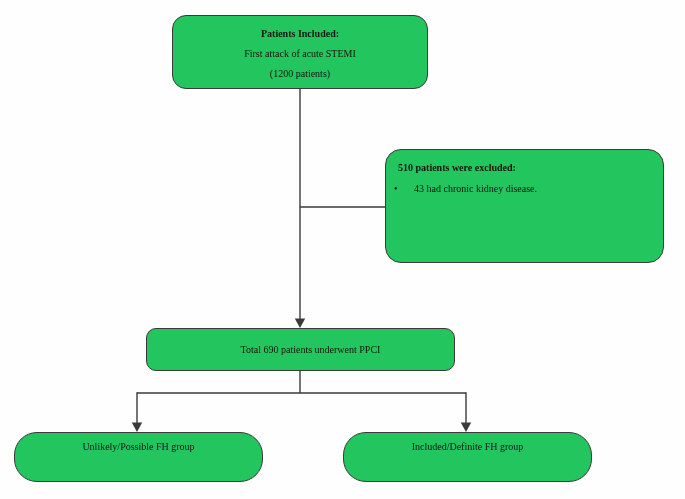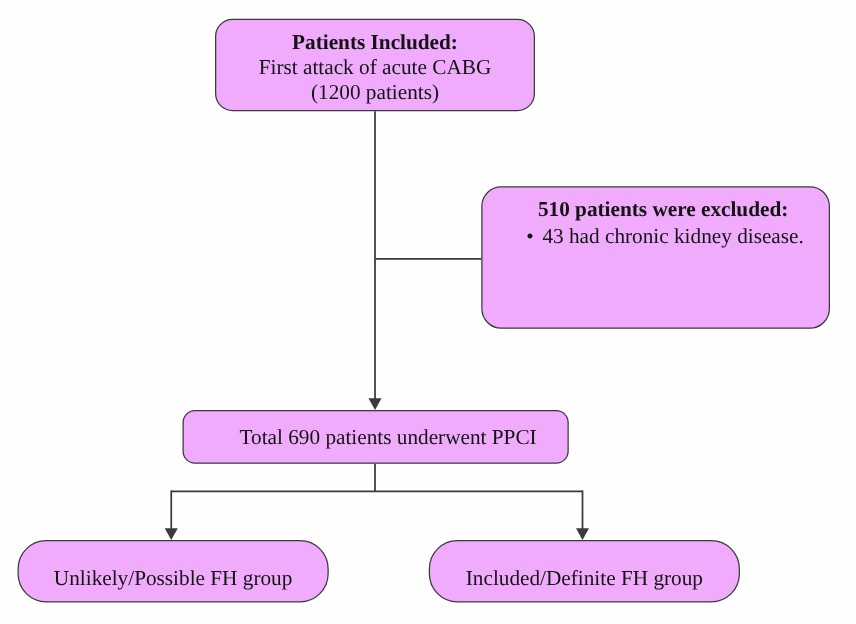--- a/index.html
+++ b/index.html
@@ -19,41 +19,41 @@
   .connectors {
     position: absolute;
     left: 0;
     top: 0;
     width: 685px;
     height: 499px;
     pointer-events: none;
   }
   .box {
     position: absolute;
-    background: #f0abfc;
+    background: #22c55e;
     border: 1.5px solid #3a3a3a;
     box-sizing: border-box;
-    font-size: 17px;
+    font-size: 10px;
   }
   .box .bold { font-weight: bold; }
   .box-included {
     left: 172px; top: 15px;
     width: 256px; height: 74px;
     border-radius: 14px;
     text-align: center;
     padding-top: 8px;
     line-height: 20px;
   }
   .box-excluded {
     left: 385px; top: 149px;
     width: 279px; height: 114px;
     border-radius: 16px;
     padding-top: 7px;
     line-height: 21.2px;
-    text-align: center;
+    text-align: left;
   }
   .box-excluded .title { padding-left: 12px; }
   .bullet-row { padding-left: 6px; white-space: nowrap; }
   .bullet-row .bullet {
     display: inline-block;
     width: 22px;
     padding-left: 2px;
     box-sizing: border-box;
   }
   .box-ppci {
@@ -63,21 +63,21 @@
     display: flex;
     align-items: center;
     justify-content: center;
     padding-left: 20px;
   }
   .box-group {
     top: 432px;
     width: 249px; height: 50px;
     border-radius: 23px;
     text-align: center;
-    padding-top: 19px;
+    padding-top: 3px;
     line-height: 21px;
   }
   .box-group-left  { left: 14px; }
   .box-group-right { left: 343px; }
 </style>
 </head>
 <body>
 
 <div class="canvas">
 
@@ -94,21 +94,21 @@
 
     <line x1="137" y1="392.3" x2="137" y2="424" stroke-width="1.4" stroke="#3a3a3a"></line>
     <polygon points="131.8,422.5 142.2,422.5 137,432" fill="#3a3a3a"></polygon>
 
     <line x1="466" y1="392.3" x2="466" y2="424" stroke-width="1.4" stroke="#3a3a3a"></line>
     <polygon points="460.8,422.5 471.2,422.5 466,432" fill="#3a3a3a"></polygon>
   </svg>
 
   <div class="box box-included">
     <div class="bold">Patients Included:</div>
-    <div>First attack of acute CABG</div>
+    <div>First attack of acute STEMI</div>
     <div>(1200 patients)</div>
   </div>
 
   <div class="box box-excluded">
     <div class="bold title">510 patients were excluded:</div>
     <div class="bullet-row">
       <span class="bullet">•</span><span>43 had chronic kidney disease.</span>
     </div>
   </div>
 

